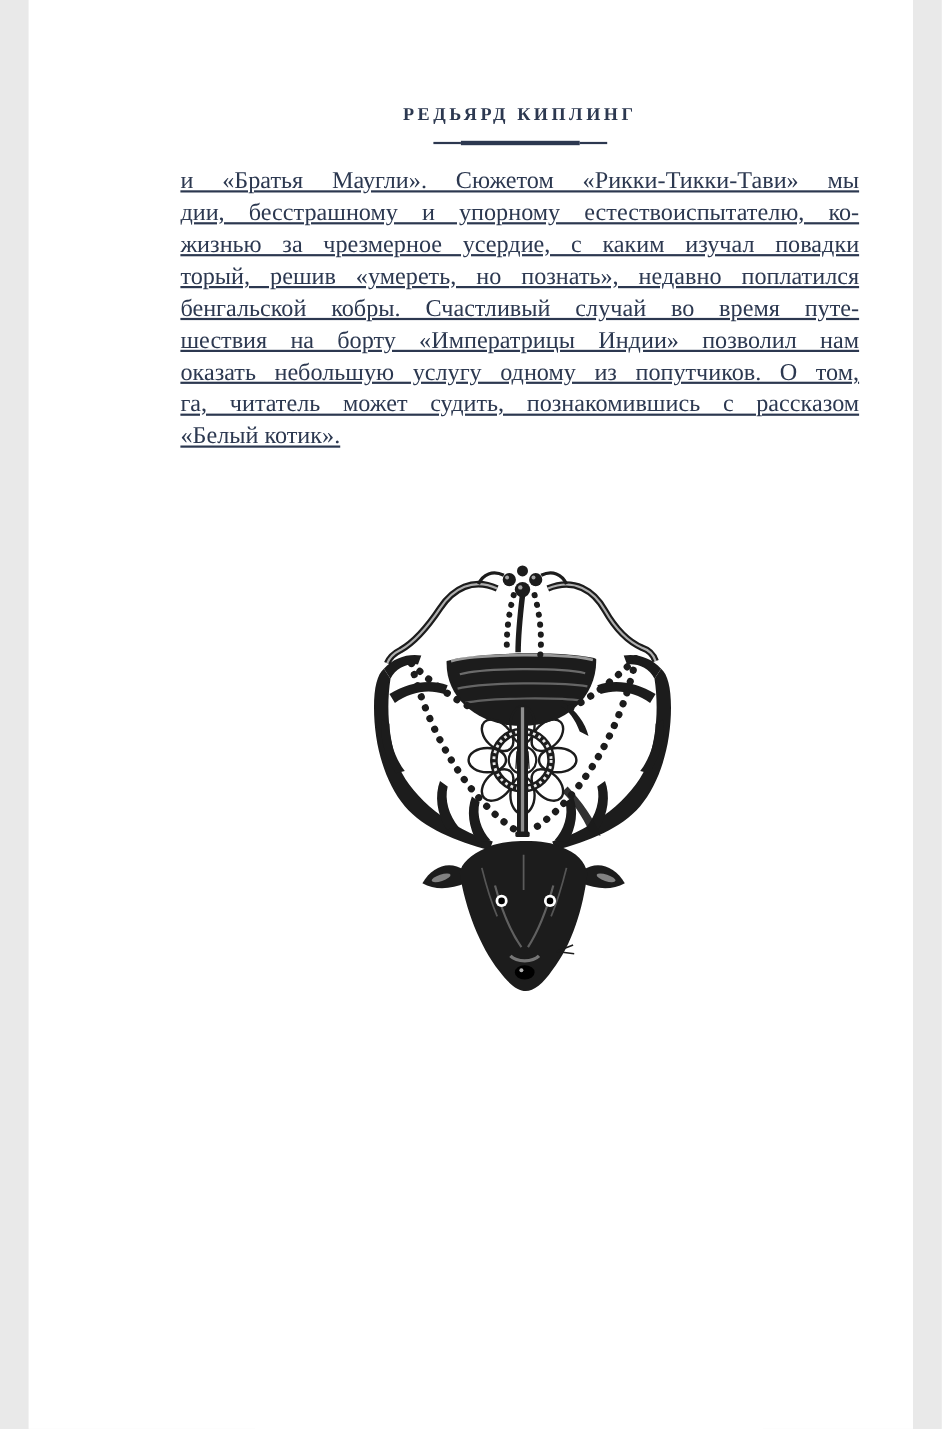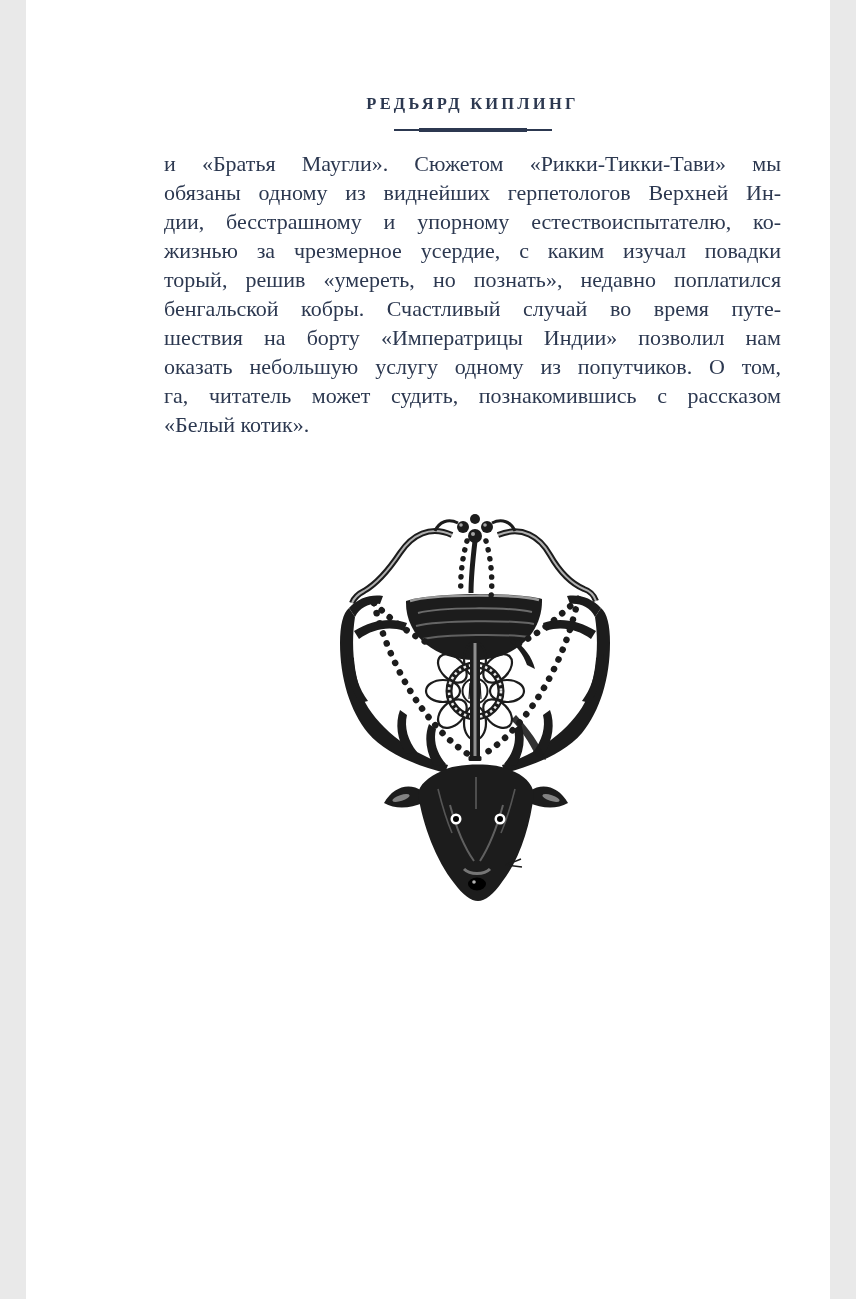--- a/index.html
+++ b/index.html
@@ -29,21 +29,21 @@
     display:flex;justify-content:center;align-items:center;
   }
   .rule .thin{width:25px;height:1.5px;background:var(--text);}
   .rule .thick{width:108px;height:4px;background:var(--text);}
   
   .body-text{
     position:absolute;top:149px;left:138px;width:617px;
     font-size:22px;line-height:29px;
     color:var(--text);
   }
-  .line{text-align:justify;text-align-last:justify;}
+  .line{text-align:justify;text-align-last:justify;text-decoration:underline;}
   .line.last{text-align:justify;text-align-last:left;}
   
   .illustration{
     position:absolute;left:304px;top:513px;width:296px;height:392px;
     margin:0;color:var(--ink);
   }
   .illustration svg{display:block;width:100%;height:100%;}
   .ink{fill:currentColor;stroke:none;}
   .ln{fill:none;stroke:currentColor;}
   .hl{fill:none;stroke:#ffffff;}
@@ -58,21 +58,20 @@
   <div class="author">РЕДЬЯРД КИПЛИНГ</div>
 
   <div class="rule">
     <span class="thin"></span>
     <span class="thick"></span>
     <span class="thin"></span>
   </div>
 
   <main class="body-text">
     <div class="line">и «Братья Маугли». Сюжетом «Рикки-Тикки-Тави» мы</div>
-    <div class="line">обязаны одному из виднейших герпетологов Верхней Ин-</div>
     <div class="line">дии, бесстрашному и упорному естествоиспытателю, ко-</div>
     <div class="line">жизнью за чрезмерное усердие, с каким изучал повадки</div>
     <div class="line">торый, решив «умереть, но познать», недавно поплатился</div>
     <div class="line">бенгальской кобры. Счастливый случай во время путе-</div>
     <div class="line">шествия на борту «Императрицы Индии» позволил нам</div>
     <div class="line">оказать небольшую услугу одному из попутчиков. О том,</div>
     <div class="line">га, читатель может судить, познакомившись с рассказом</div>
     <div class="line last">«Белый котик».</div>
   </main>
 

